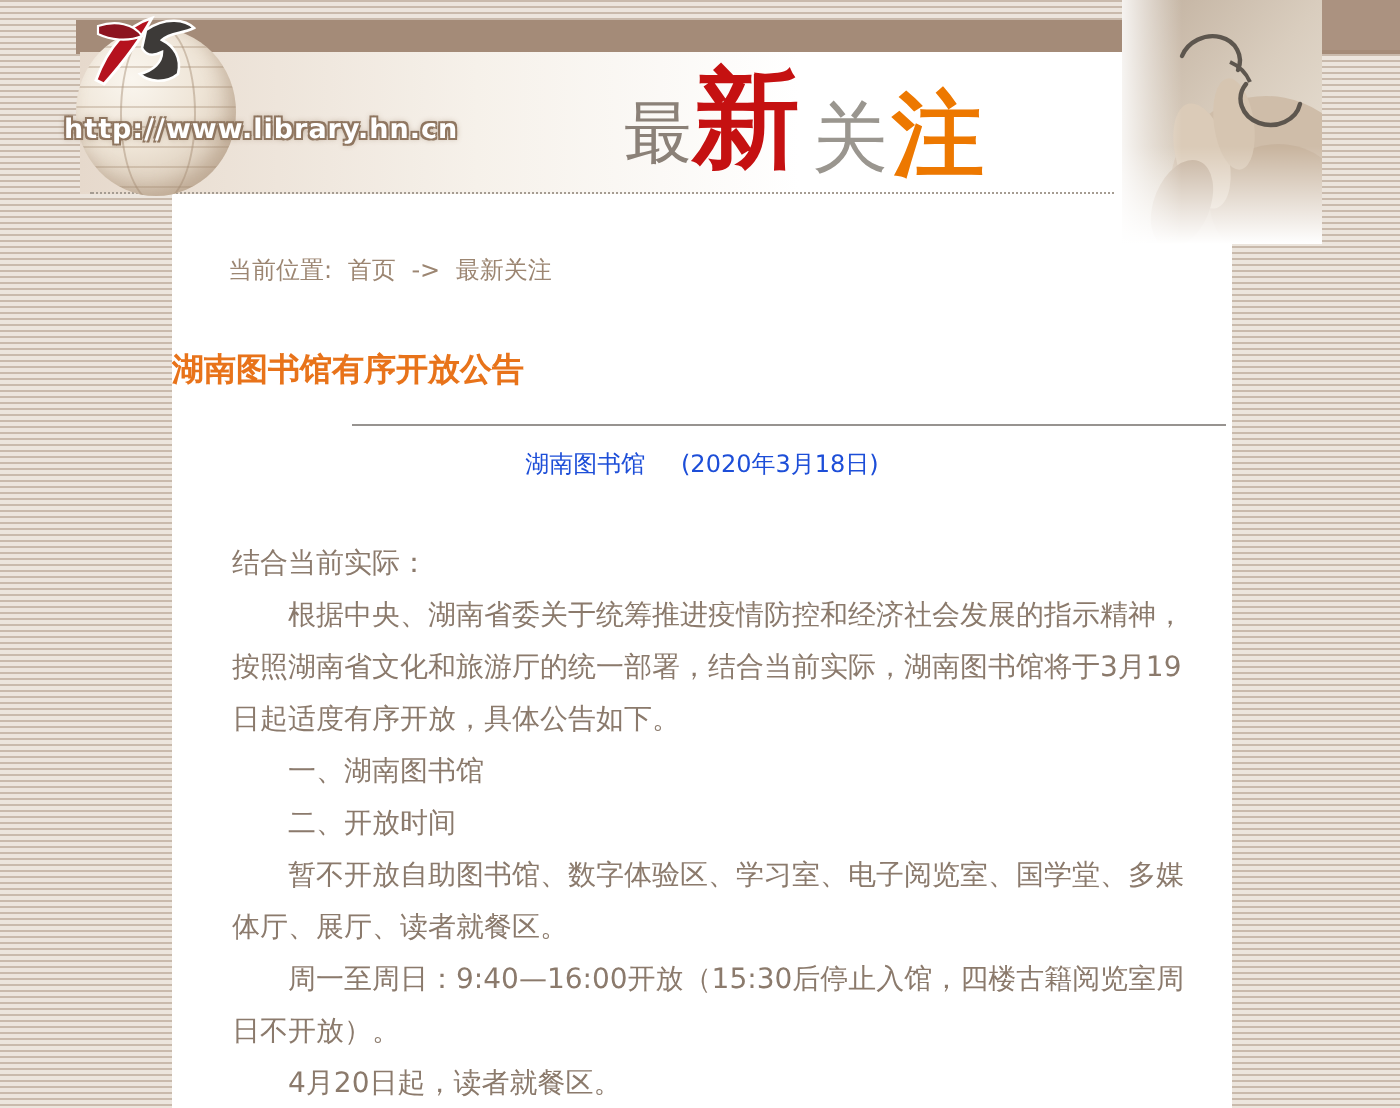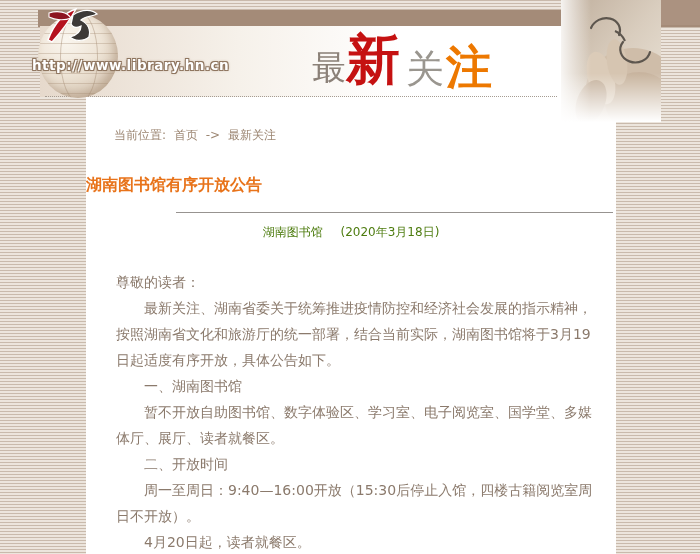--- a/index.html
+++ b/index.html
@@ -84,21 +84,21 @@
   .article-title {
     position:absolute; top:78px; left:0; width:100%; text-align:left;
     font-size:16px; font-weight:bold; color:#e8731a;
   }
   .title-rule {
     position:absolute; top:115px; left:90px; width:437px; height:0;
     border-top:1px solid #979390;
   }
   .byline {
     position:absolute; top:127px; left:0; width:100%; text-align:center;
-    font-size:12px; color:#4d7c0f;
+    font-size:12px; color:#1d4ed8;
   }
   .byline .byline-date { margin-left:14px; }
   .body-text {
     position:absolute; top:172px; left:30px; right:20px;
   }
   .body-text p {
     font-size:14px; line-height:26px; color:#8b7a6c; margin:0;
   }
   .body-text p.indent { text-indent:2em; }
 </style>
@@ -173,30 +173,30 @@
 
     <div class="title-rule"></div>
 
     <div class="byline">
       <span class="byline-source">湖南图书馆</span>
       <span class="byline-date">(2020年3月18日)</span>
     </div>
 
     <div class="body-text">
 
-        <p>尊敬的读者：</p>
-
-        <p class="indent">最新关注、湖南省委关于统筹推进疫情防控和经济社会发展的指示精神，按照湖南省文化和旅游厅的统一部署，结合当前实际，湖南图书馆将于3月19日起适度有序开放，具体公告如下。</p>
+        <p>结合当前实际：</p>
+
+        <p class="indent">根据中央、湖南省委关于统筹推进疫情防控和经济社会发展的指示精神，按照湖南省文化和旅游厅的统一部署，结合当前实际，湖南图书馆将于3月19日起适度有序开放，具体公告如下。</p>
 
         <p class="indent">一、湖南图书馆</p>
 
 
+        <p class="indent">二、开放时间</p>
+
         <p class="indent">暂不开放自助图书馆、数字体验区、学习室、电子阅览室、国学堂、多媒体厅、展厅、读者就餐区。</p>
-
-        <p class="indent">二、开放时间</p>
 
         <p class="indent">周一至周日：9:40—16:00开放（15:30后停止入馆，四楼古籍阅览室周日不开放）。</p>
 
         <p class="indent">4月20日起，读者就餐区。</p>
       </div>
 
   </div>
 
   <div class="dotted-rule"></div>
 

